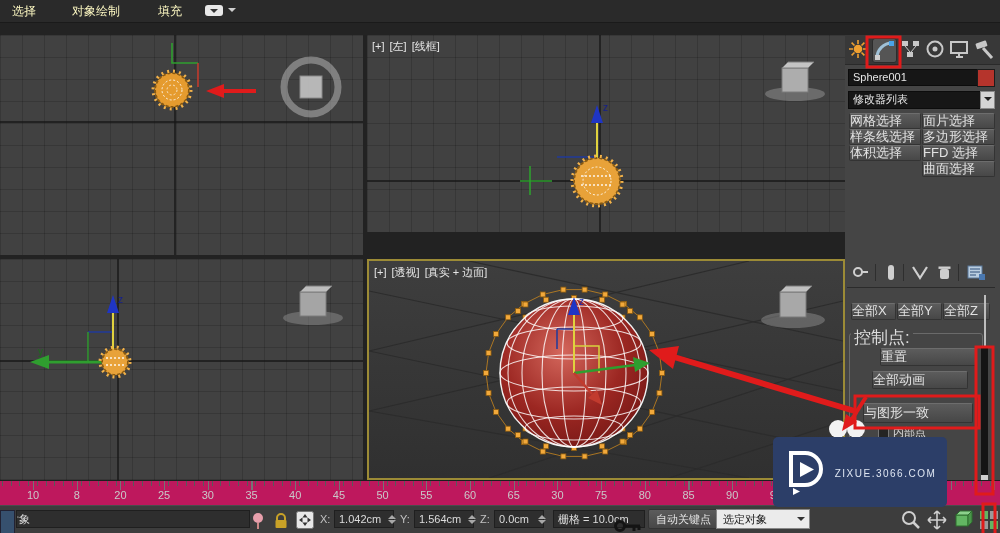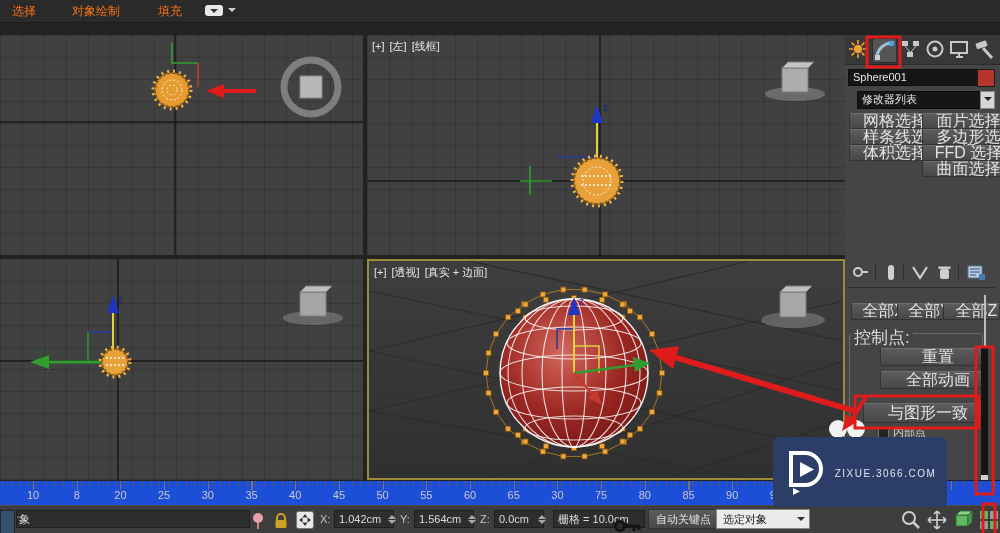--- a/index.html
+++ b/index.html
@@ -1,21 +1,21 @@
 <!DOCTYPE html>
 <html><head>
 <meta charset="utf-8">
 <style>
   html,body{margin:0;padding:0;background:#222;}
   #app{position:relative;width:1000px;height:533px;overflow:hidden;
        font-family:"Liberation Sans","DejaVu Sans",sans-serif;background:#222;}
   .abs{position:absolute;}
   
   .ribbon{left:0;top:0;width:1000px;height:22px;background:#2a2a2a;border-bottom:1px solid #1a1a1a;}
-  .ribbon-tab{position:absolute;top:3px;font-size:12px;color:#f97316;cursor:default;}
+  .ribbon-tab{position:absolute;top:3px;font-size:12px;color:#fef9c3;cursor:default;}
   .ribbon-sub{left:0;top:23px;width:1000px;height:12px;background:#232323;}
   .drop-pill{position:absolute;left:205px;top:5px;width:18px;height:11px;background:#e8e8e8;border-radius:3px;}
   .drop-pill:before{content:"";position:absolute;left:5px;top:4px;border:4px solid transparent;border-top-color:#333;}
   .drop-caret{position:absolute;left:228px;top:8px;border:4px solid transparent;border-top-color:#cfcfcf;}
   
   .vp{position:absolute;overflow:hidden;}
   .ortho{background-color:#414141;
     background-image:linear-gradient(rgba(0,0,0,.16) 1px,transparent 1px),
                      linear-gradient(90deg,rgba(0,0,0,.16) 1px,transparent 1px);
     background-size:22px 22px;}
@@ -27,38 +27,38 @@
   .panel{left:845px;top:35px;width:155px;height:470px;background:#454545;}
   .tabstrip{position:absolute;left:0;top:0;width:155px;height:29px;background:#383838;border-bottom:1px solid #2a2a2a;}
   .ptab{position:absolute;top:3px;width:23px;height:23px;border-radius:3px;}
   .ptab.active{background:#555;border:1px solid #2c2c2c;}
   .field{position:absolute;background:#161616;border:1px solid #0c0c0c;color:#e6e6e6;
          font-size:11px;line-height:15px;padding:0 4px;white-space:nowrap;overflow:hidden;}
   .swatch{position:absolute;background:#b5342c;border:1px solid #1c1c1c;}
   .ddarrow{position:absolute;background:#d5d5d5;border:1px solid #8a8a8a;}
   .ddarrow:before{content:"";position:absolute;left:3px;top:5px;border:4px solid transparent;border-top-color:#222;}
   .pbtn{position:absolute;background:linear-gradient(#5c5c5c,#474747);border:1px solid #333;border-top-color:#6d6d6d;
-        color:#e2e2e2;font-size:16px;text-align:center;border-radius:2px;line-height:14px;cursor:default;padding-left:10px;}
+        color:#e2e2e2;font-size:13px;text-align:left;border-radius:2px;line-height:14px;cursor:default;}
   .stackbox{position:absolute;left:4px;top:158px;width:145px;height:64px;background:#3a3a3a;border:1px solid #9a9a9a;}
   .stackrow1{position:absolute;left:0;top:0;width:100%;height:16px;background:#535353;border-bottom:1px solid #2e2e2e;
              color:#f0f0f0;font-size:11px;line-height:16px;}
   .stackrow2{position:absolute;left:0;top:17px;width:100%;height:15px;color:#dcdcdc;font-size:11px;line-height:15px;}
   .sticon{position:absolute;top:2px;}
   .stacktools{position:absolute;left:0;top:227px;width:155px;height:22px;}
   .stsep{position:absolute;top:2px;width:1px;height:17px;background:#2e2e2e;}
   .hdiv{position:absolute;left:2px;width:148px;height:1px;background:#2b2b2b;}
   .groupbox{position:absolute;left:4px;top:298px;width:132px;height:160px;border:1px solid #6a6a6a;border-radius:3px;}
   .legend{position:absolute;left:6px;top:291px;background:#454545;padding:0 3px;font-size:17px;color:#dcdcdc;}
   .chk{position:absolute;width:9px;height:9px;background:#242424;border:1px solid #777;}
   .chklabel{position:absolute;font-size:11px;color:#dcdcdc;}
   .scroll-line{position:absolute;left:139px;width:2px;background:#bdbdbd;}
   .scroll-dark{position:absolute;left:136px;width:7px;background:#141414;}
   .scroll-thumb{position:absolute;left:136px;width:7px;background:#cfcfcf;}
   
-  .timeline{left:0;top:480px;width:1000px;height:25px;background:#1d4ed8;border-top:1px solid #1e1e1e;border-bottom:1px solid #2a2a2a;}
+  .timeline{left:0;top:480px;width:1000px;height:25px;background:#be185d;border-top:1px solid #1e1e1e;border-bottom:1px solid #2a2a2a;}
   .ticks-minor{position:absolute;left:2px;top:0;width:996px;height:5px;
     background:repeating-linear-gradient(90deg,#5a5a5a 0 1px,transparent 1px 8.74px);}
   .ticks-major{position:absolute;left:33px;top:0;width:965px;height:9px;
     background:repeating-linear-gradient(90deg,#757575 0 1px,transparent 1px 43.7px);}
   .ruler-num{position:absolute;top:8px;width:24px;margin-left:-12px;text-align:center;font-size:11px;color:#c9c9c9;}
   
   .statusbar{left:0;top:505px;width:1000px;height:28px;background:#3d3d3d;border-top:1px solid #4c4c4c;}
   .sb-label{position:absolute;top:7px;font-size:11px;color:#c2c2c2;}
   .sb-field{position:absolute;top:4px;height:16px;background:#2e2e2e;border:1px solid #1f1f1f;
             color:#dcdcdc;font-size:11px;line-height:16px;padding:0 4px;overflow:hidden;white-space:nowrap;}
@@ -106,21 +106,21 @@
         <circle cx="172" cy="55" r="10" fill="none" stroke="rgba(255,255,255,.85)" stroke-width="1" stroke-dasharray="2,2"></circle>
         <circle cx="172" cy="55" r="5" fill="none" stroke="rgba(255,255,255,.7)" stroke-width="1" stroke-dasharray="2,2"></circle>
       </g>
       <g>
         <circle cx="311" cy="52" r="27" fill="none" stroke="rgba(190,190,190,.5)" stroke-width="7"></circle>
         <rect x="300" y="41" width="22" height="22" fill="rgba(205,205,205,.85)" stroke="#8a8a8a"></rect>
       </g>
     </svg>
   </div>
 
-  <div class="vp ortho" style="left:367px;top:35px;width:478px;height:220px;">
+  <div class="vp ortho" style="left:367px;top:35px;width:478px;height:197px;">
     <div class="vp-label">
       <span>[+]</span><span>[左]</span><span>[线框]</span>
     </div>
     <svg width="478" height="220" viewBox="0 0 478 220">
       <line x1="0" y1="146" x2="478" y2="146" stroke="#181818" stroke-width="1.4"></line>
       <line x1="233" y1="0" x2="233" y2="220" stroke="#181818" stroke-width="1.4"></line>
       <path d="M190,122 H230" stroke="#203a9a" stroke-width="1.5" fill="none"></path>
       <path d="M163,131 V160 M153,146 H185" stroke="#2f9e2f" stroke-width="1.6" fill="none"></path>
       <line x1="230" y1="140" x2="230" y2="84" stroke="#e0d23e" stroke-width="2"></line>
       <polygon points="230,70 224,88 236,88" fill="#1f35c4"></polygon>
@@ -313,21 +313,21 @@
         <svg width="23" height="23">
             <rect x="3" y="4" width="11" height="6" rx="1" fill="#c8c8c8" transform="rotate(-18 8 7)"></rect>
             <path d="M10,10 L19,20" stroke="#c8c8c8" stroke-width="3"></path>
           </svg>
       </div>
     </div>
 
     <div class="field" style="left:3px;top:34px;width:122px;height:15px;">Sphere001</div>
     <div class="swatch" style="left:132px;top:34px;width:16px;height:16px;"></div>
 
-    <div class="field" style="left:12px;top:56px;width:128px;height:16px;">修改器列表</div>
+    <div class="field" style="left:3px;top:56px;width:128px;height:16px;">修改器列表</div>
     <div class="ddarrow" style="left:135px;top:56px;width:13px;height:16px;"></div>
 
     <div class="pbtn" style="left:4px;top:78px;width:70px;height:14px;">网格选择</div>
     <div class="pbtn" style="left:77px;top:78px;width:71px;height:14px;">面片选择</div>
     <div class="pbtn" style="left:4px;top:94px;width:70px;height:14px;">样条线选择</div>
     <div class="pbtn" style="left:77px;top:94px;width:71px;height:14px;">多边形选择</div>
     <div class="pbtn" style="left:4px;top:110px;width:70px;height:14px;">体积选择</div>
     <div class="pbtn" style="left:77px;top:110px;width:71px;height:14px;">FFD 选择</div>
     <div class="pbtn" style="left:77px;top:126px;width:71px;height:14px;">曲面选择</div>
 
@@ -358,21 +358,21 @@
     </div>
     <div class="hdiv" style="top:252px"></div>
 
     <div class="pbtn" style="left:6px;top:268px;width:43px;height:15px;">全部X</div>
     <div class="pbtn" style="left:52px;top:268px;width:43px;height:15px;">全部Y</div>
     <div class="pbtn" style="left:98px;top:268px;width:45px;height:15px;">全部Z</div>
 
     <div class="groupbox"></div>
     <div class="legend">控制点:</div>
     <div class="pbtn" style="left:35px;top:313px;width:94px;height:16px;line-height:16px;">重置</div>
-    <div class="pbtn" style="left:35px;top:336px;width:94px;height:16px;line-height:16px;">全部动画</div>
+    <div class="pbtn" style="left:27px;top:336px;width:94px;height:16px;line-height:16px;">全部动画</div>
     <div class="pbtn" style="left:18px;top:368px;width:108px;height:18px;line-height:18px;">与图形一致</div>
     <div class="chk" style="left:33px;top:392px;"></div>
     <div class="chklabel" style="left:48px;top:390px;">内部点</div>
 
     <div class="scroll-line" style="top:260px;height:208px;"></div>
     <div class="scroll-dark" style="top:312px;height:143px;"></div>
     <div class="scroll-thumb" style="top:440px;height:15px;"></div>
   </div>
 
   <div class="abs timeline">

